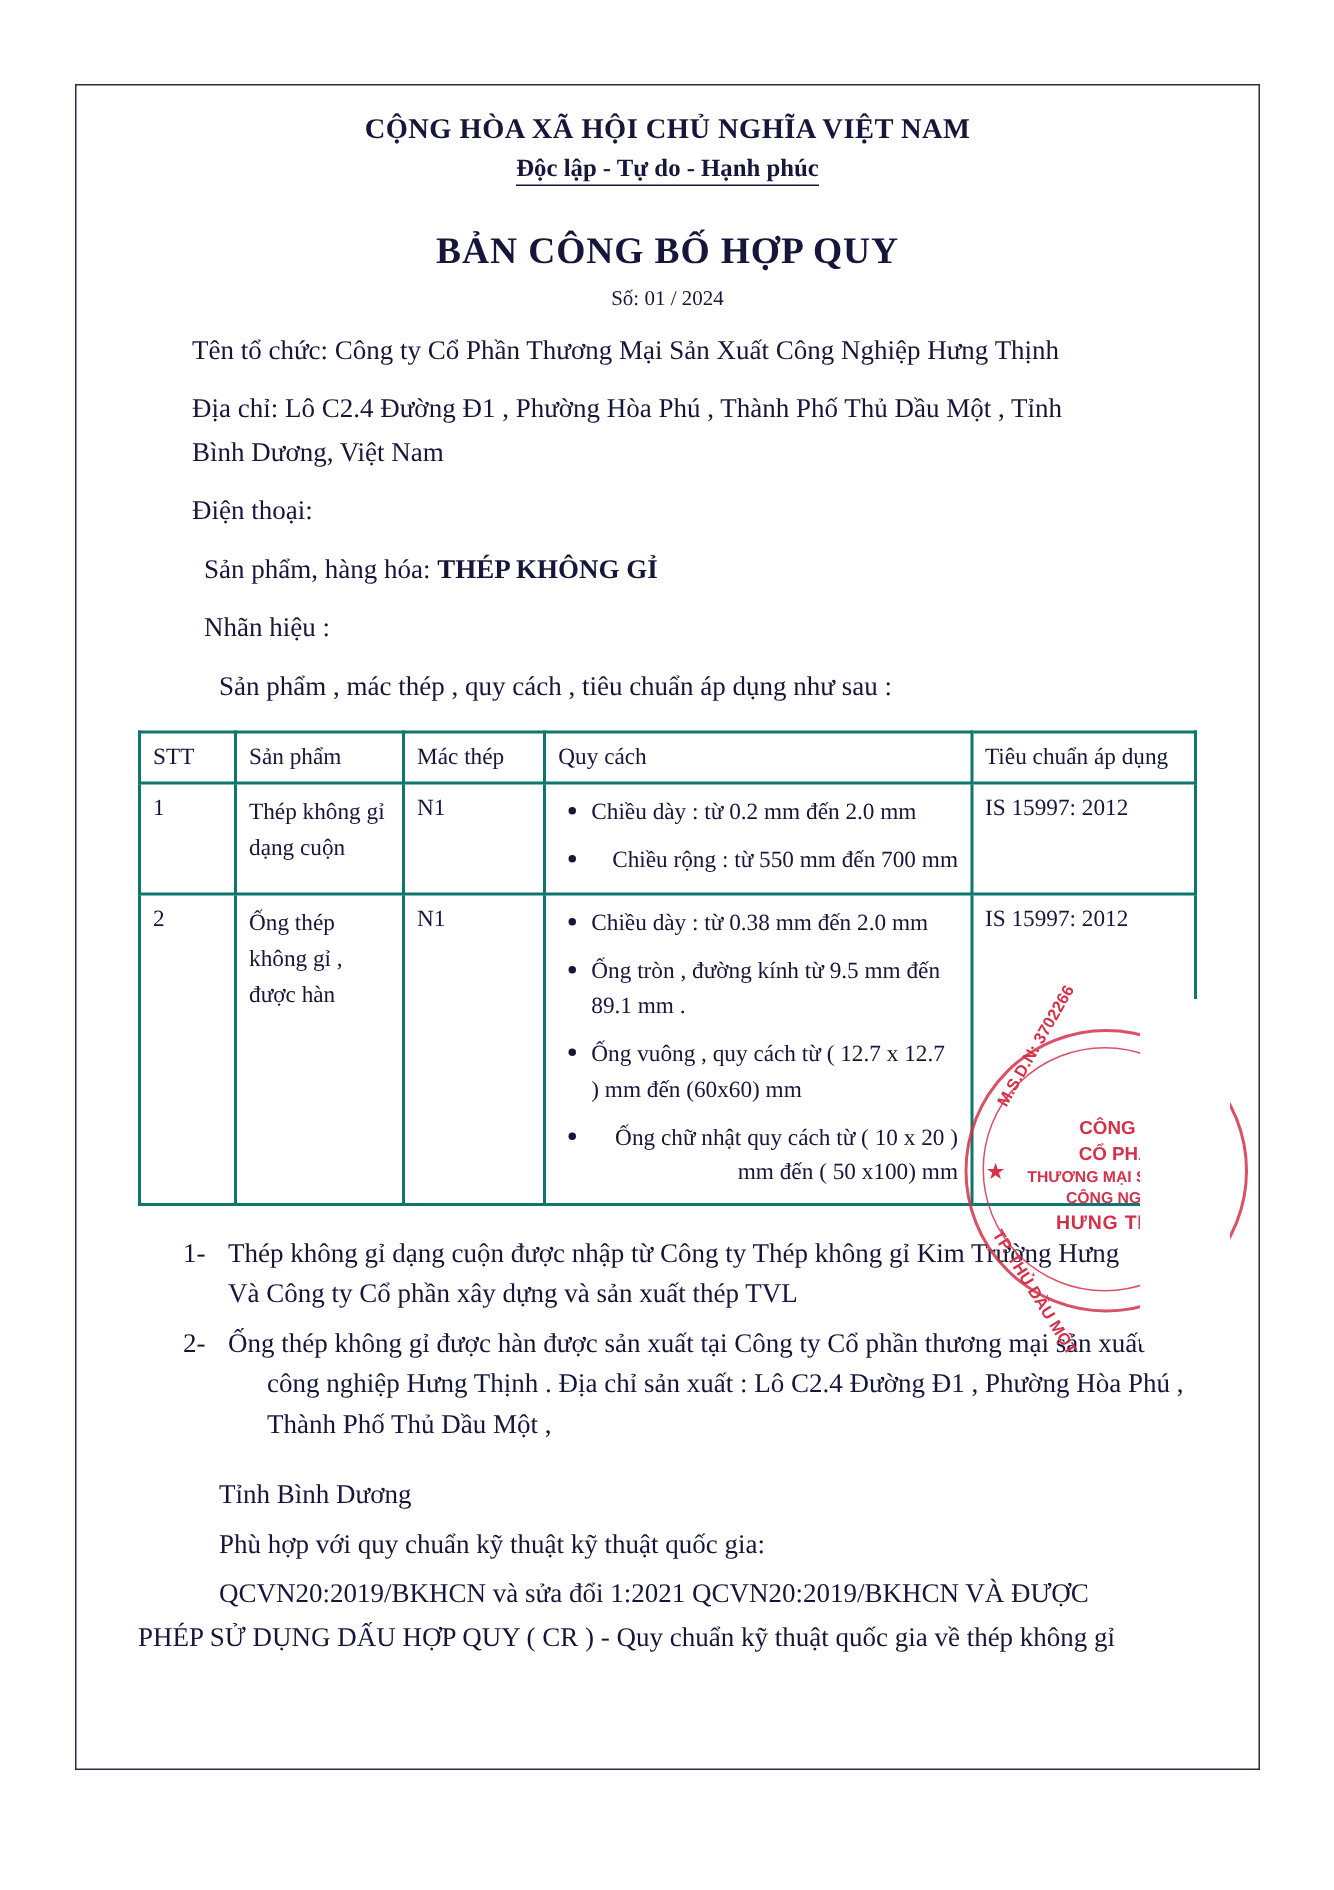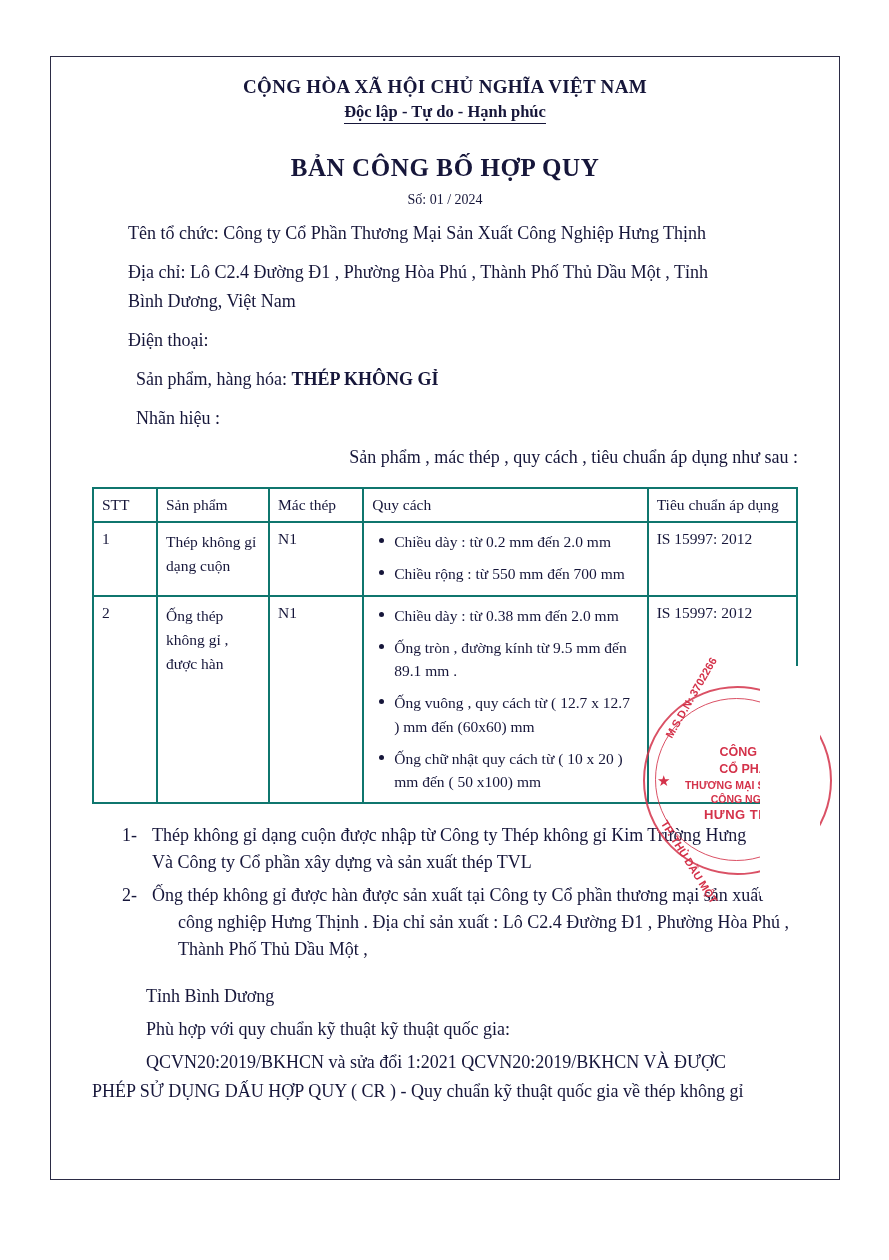--- a/index.html
+++ b/index.html
@@ -67,21 +67,21 @@
   }
 
   .para {
     font-size: 18px;
     line-height: 1.5;
     margin-top: 12px;
     color: #16163a;
   }
   .para.indent-1 { padding-left: 36px; }
   .para.indent-2 { padding-left: 44px; }
-  .para.indent-3 { padding-left: 54px; text-align: right; }
+  .para.indent-3 { padding-left: 54px; }
   .para b { font-weight: bold; }
 
   table.spec {
     margin-top: 16px;
     width: 100%;
     border-collapse: collapse;
     font-size: 15.5px;
     color: #16163a;
   }
   table.spec th, table.spec td {
@@ -106,21 +106,21 @@
     margin: 0;
     padding-left: 20px;
     list-style: none;
   }
   ul.bullets li {
     position: relative;
     margin-bottom: 9px;
     line-height: 1.5;
     padding-left: 2px;
   }
-  ul.bullets li:last-child { margin-bottom: 2px; }
+  ul.bullets li:last-child { margin-bottom: 2px; text-align: right; }
   ul.bullets li::before {
     content: "";
     position: absolute;
     left: -13px;
     top: 8px;
     width: 5px;
     height: 5px;
     border-radius: 50%;
     background: #16163a;
   }

